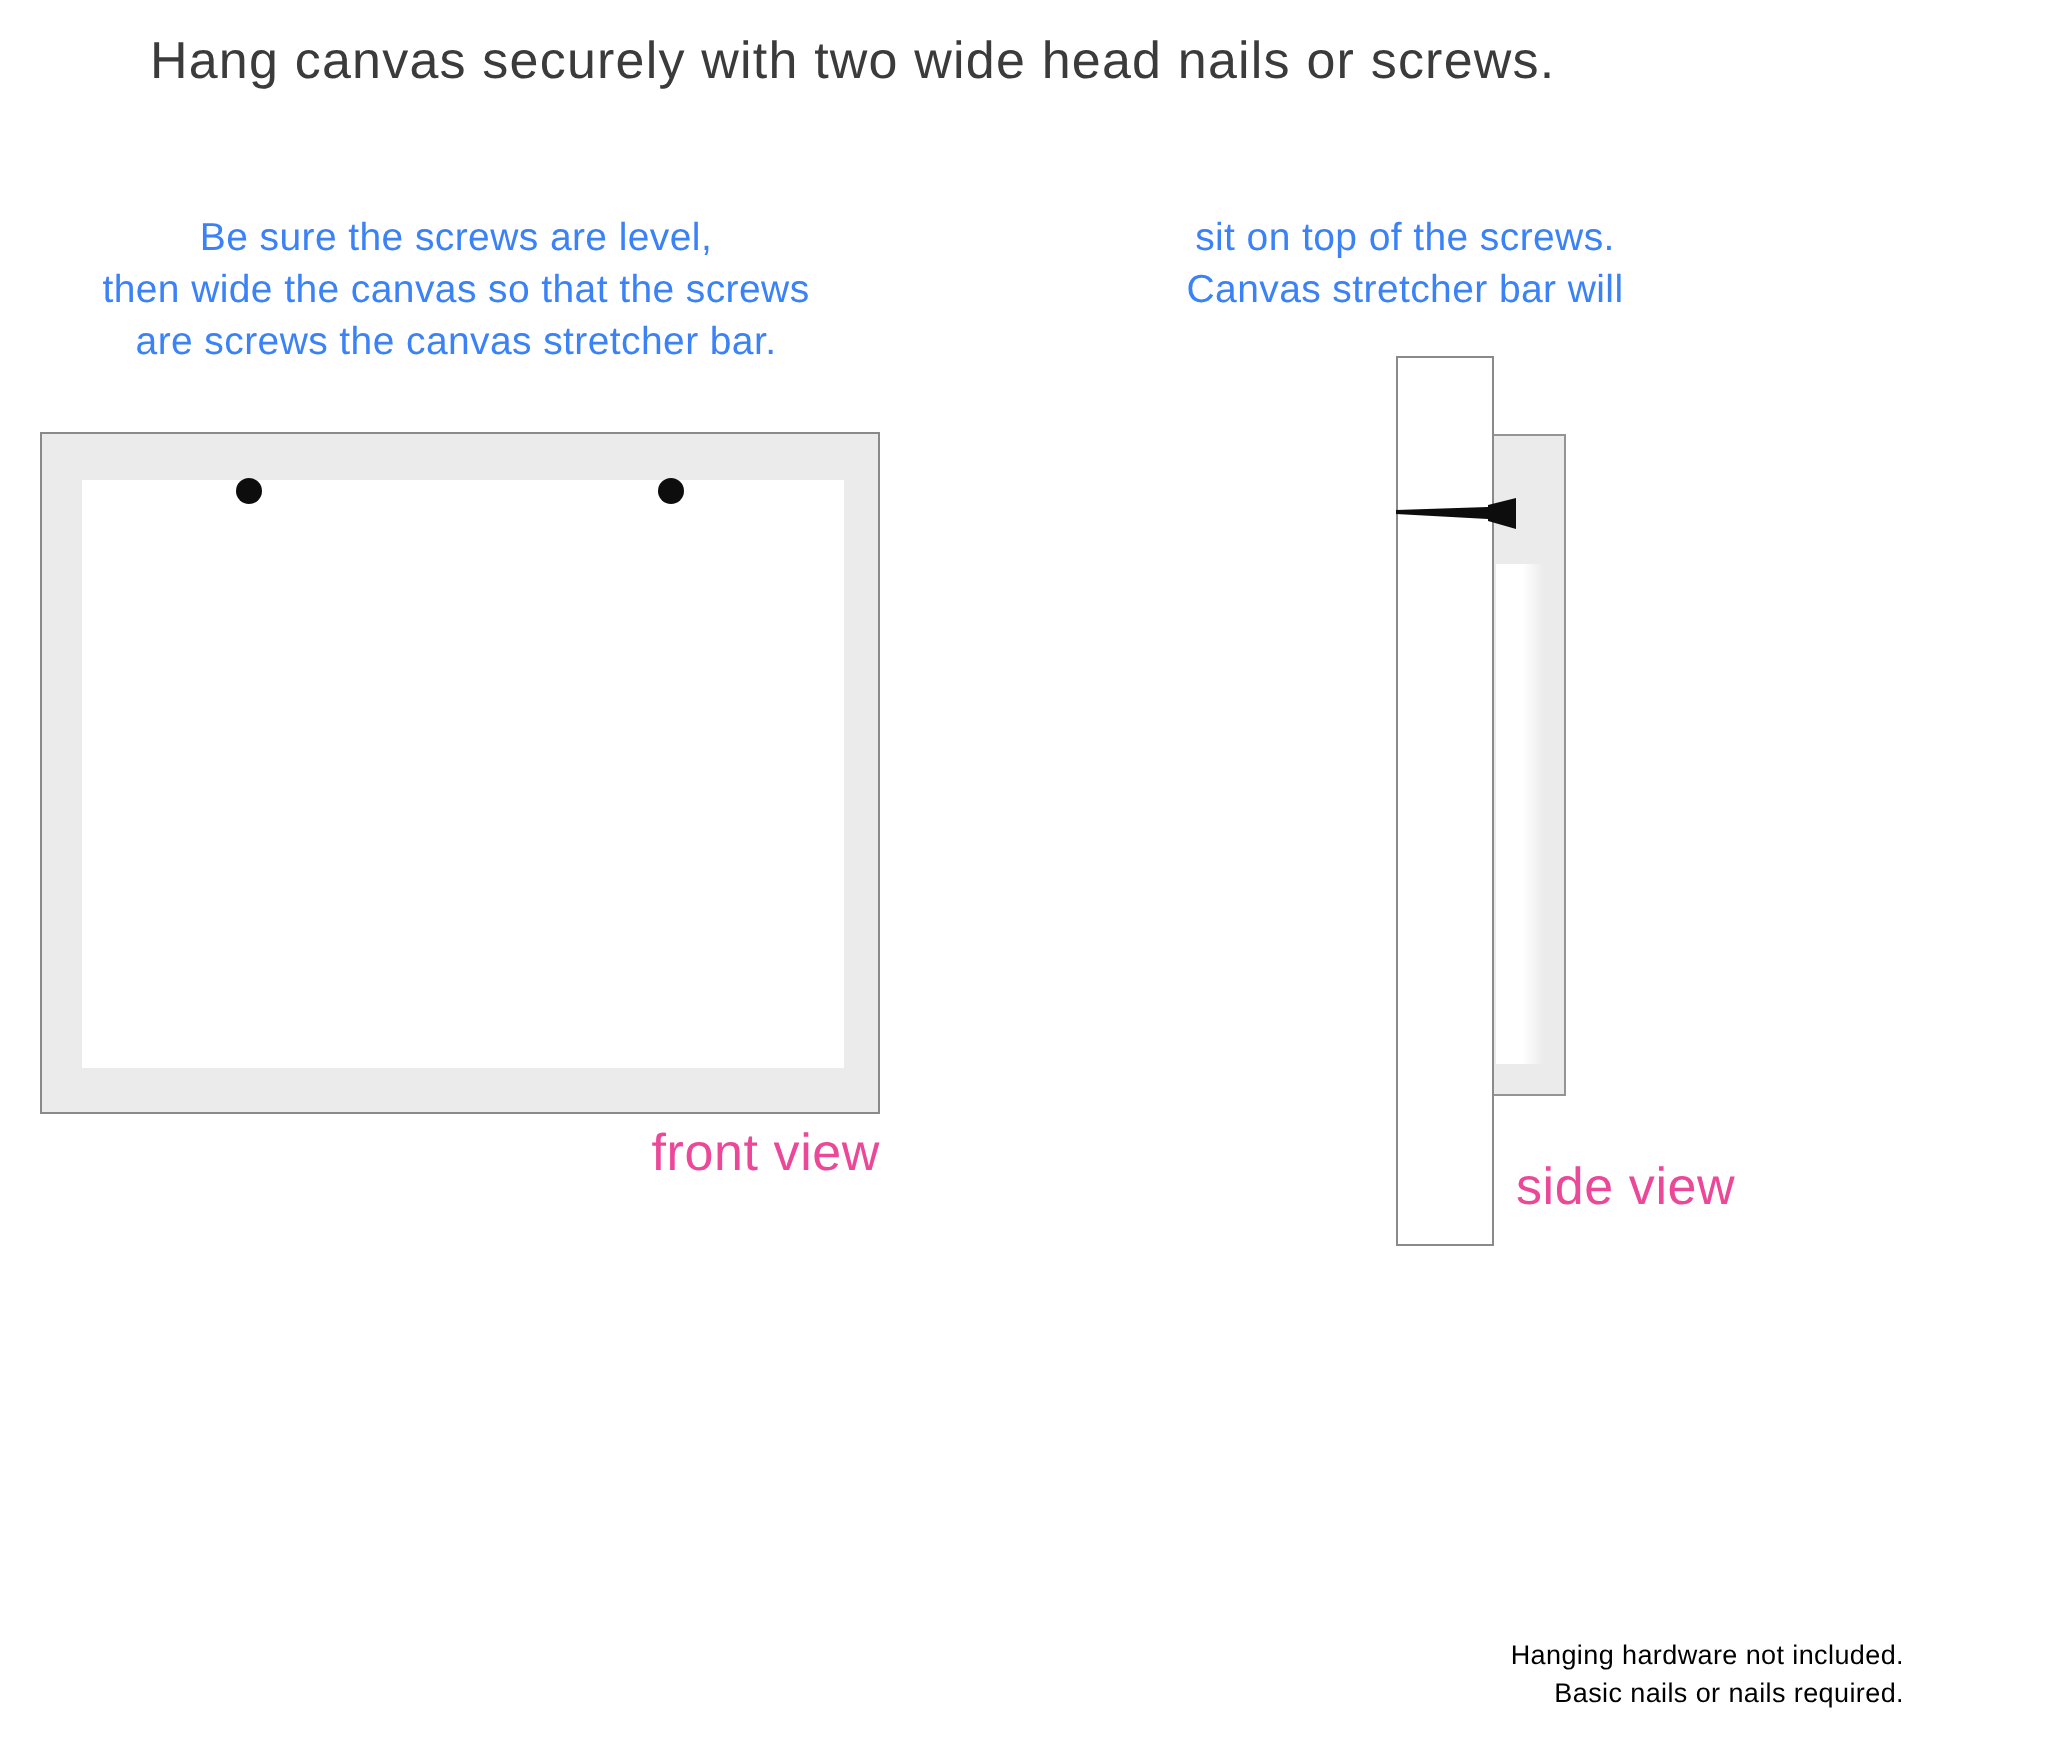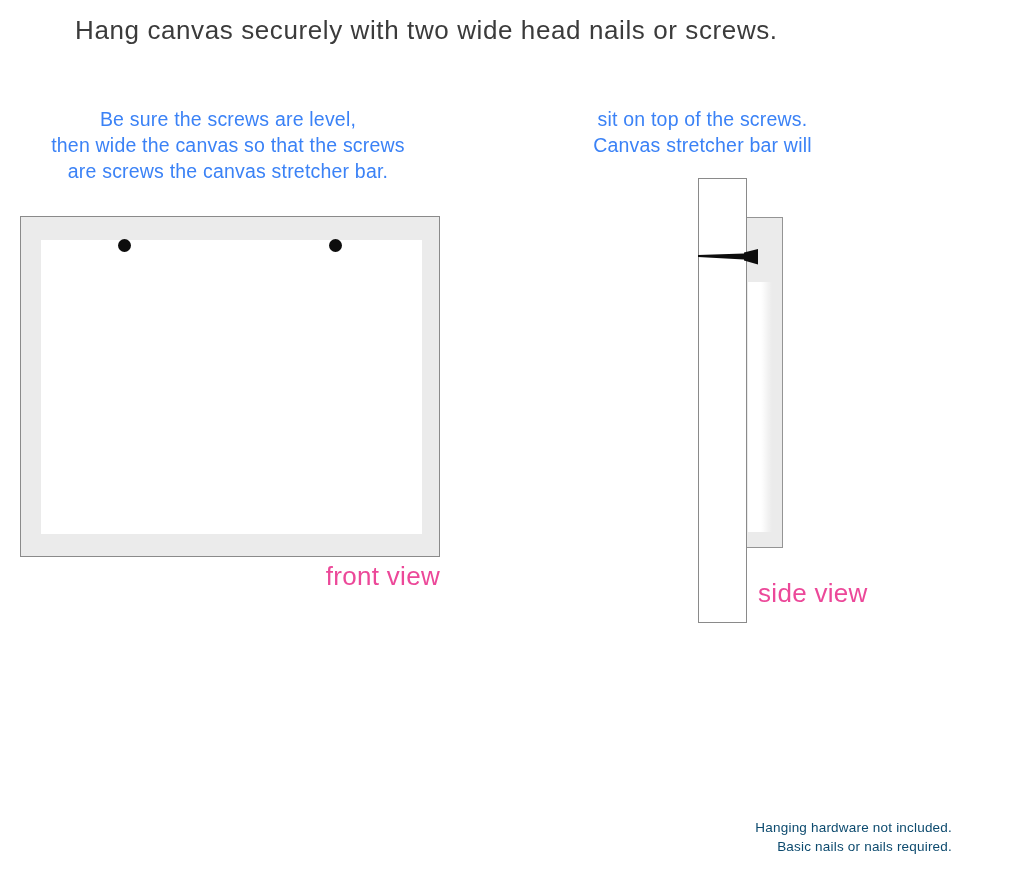--- a/index.html
+++ b/index.html
@@ -103,21 +103,21 @@
   }
 
   
   .footer-note {
     position: absolute;
     right: 16px; top: 819px;
     width: 300px;
     text-align: right;
     font-size: 13.5px;
     line-height: 18.5px;
-    color: #0c4a6e;
+    color: #000000;
     letter-spacing: 0.2px;
   }
 </style>
 </head>
 <body>
 
 <div class="page">
 
   <div class="title">Hang canvas securely with two wide head nails or screws.</div>
 

